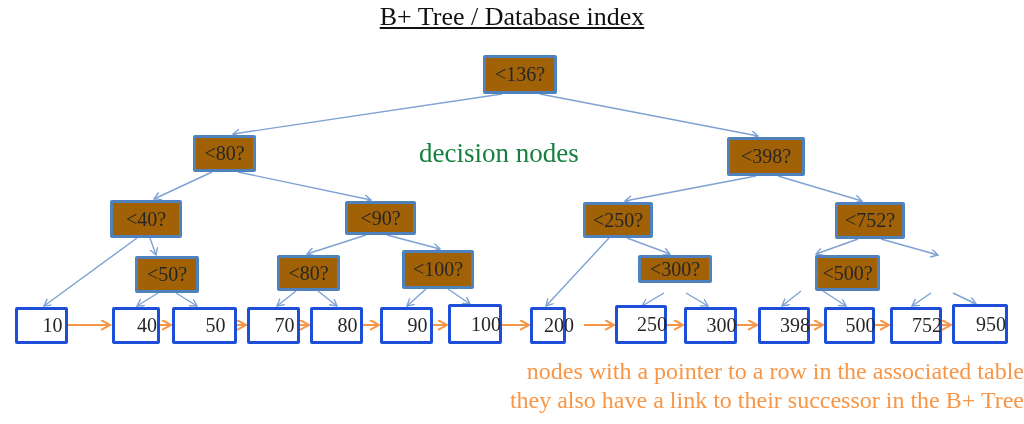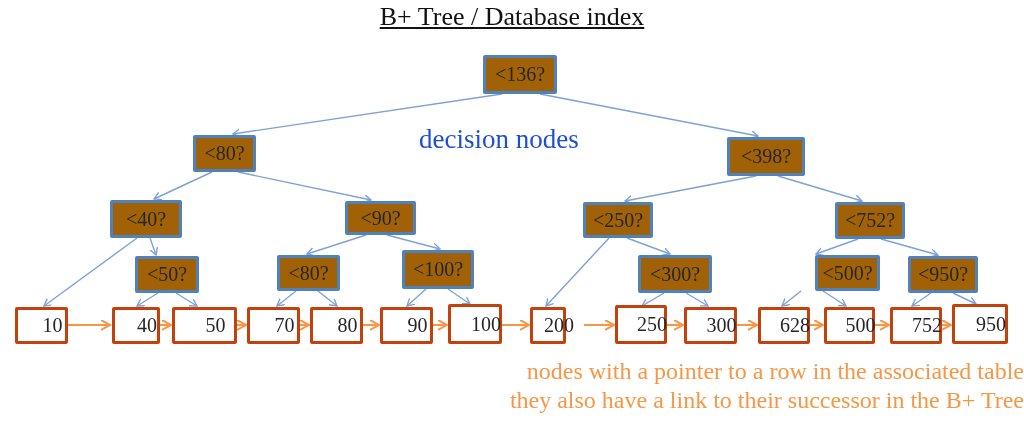--- a/index.html
+++ b/index.html
@@ -5,29 +5,29 @@
   html,body{margin:0;padding:0;background:#fff;}
   #canvas{
     position:relative;width:1024px;height:424px;background:#ffffff;
     font-family:Liberation Serif, serif;overflow:hidden;
   }
   #title{
     position:absolute;top:2px;left:0;width:100%;text-align:center;
     font-size:26px;color:#111;text-decoration:underline;
   }
   #decision-label{
-    position:absolute;left:419px;top:124px;font-size:27px;color:#1d4ed8;
+    position:absolute;left:419px;top:138px;font-size:27px;color:#15803d;
   }
   .dnode{
     position:absolute;box-sizing:border-box;border:3px solid #4f81bd;
     background:#a16207;border-radius:2px;display:flex;align-items:center;
     justify-content:center;font-size:20px;color:#262626;
   }
   .lnode{
-    position:absolute;box-sizing:border-box;border:3px solid #c2410c;
+    position:absolute;box-sizing:border-box;border:3px solid #1d4ed8;
     background:#fff;border-radius:2px;display:flex;align-items:center;
     justify-content:center;font-size:20px;color:#262626;padding-left:22px;
   }
   .caption{
     position:absolute;left:0;width:100%;text-align:right;
     font-size:24px;color:#f79646;
   }
   #caption1{top:358px;}
   #caption2{top:387px;}
   #edges{position:absolute;left:0;top:0;width:1024px;height:424px;}
@@ -100,35 +100,34 @@
   <div class="dnode" style="left:483px;top:55px;width:74px;height:39px">&lt;136?</div>
   <div class="dnode" style="left:193px;top:135px;width:63px;height:37px">&lt;80?</div>
   <div class="dnode" style="left:727px;top:137px;width:78px;height:39px">&lt;398?</div>
   <div class="dnode" style="left:110px;top:200px;width:72px;height:38px">&lt;40?</div>
   <div class="dnode" style="left:345px;top:201px;width:71px;height:34px">&lt;90?</div>
   <div class="dnode" style="left:583px;top:202px;width:70px;height:36px">&lt;250?</div>
   <div class="dnode" style="left:835px;top:202px;width:70px;height:37px">&lt;752?</div>
   <div class="dnode" style="left:135px;top:256px;width:64px;height:37px">&lt;50?</div>
   <div class="dnode" style="left:277px;top:255px;width:63px;height:36px">&lt;80?</div>
   <div class="dnode" style="left:402px;top:250px;width:72px;height:39px">&lt;100?</div>
-  <div class="dnode" style="left:638px;top:255px;width:74px;height:38px">&lt;300?</div>
+  <div class="dnode" style="left:638px;top:255px;width:74px;height:28px">&lt;300?</div>
   <div class="dnode" style="left:815px;top:255px;width:65px;height:36px">&lt;500?</div>
-  <div class="dnode" style="left:908px;top:256px;width:70px;height:37px">&lt;950?</div>
 
   <div class="lnode" style="left:15px;top:307px;width:53px;height:37px">10</div>
   <div class="lnode" style="left:112px;top:307px;width:48px;height:37px">40</div>
   <div class="lnode" style="left:172px;top:307px;width:65px;height:37px">50</div>
   <div class="lnode" style="left:247px;top:307px;width:53px;height:37px">70</div>
   <div class="lnode" style="left:310px;top:307px;width:53px;height:37px">80</div>
   <div class="lnode" style="left:380px;top:307px;width:53px;height:37px">90</div>
   <div class="lnode" style="left:448px;top:304px;width:54px;height:40px">100</div>
   <div class="lnode" style="left:530px;top:307px;width:36px;height:37px">200</div>
   <div class="lnode" style="left:615px;top:305px;width:52px;height:39px">250</div>
   <div class="lnode" style="left:684px;top:307px;width:53px;height:37px">300</div>
-  <div class="lnode" style="left:758px;top:307px;width:52px;height:37px">628</div>
+  <div class="lnode" style="left:758px;top:307px;width:52px;height:37px">398</div>
   <div class="lnode" style="left:824px;top:307px;width:51px;height:37px">500</div>
   <div class="lnode" style="left:890px;top:307px;width:52px;height:37px">752</div>
   <div class="lnode" style="left:952px;top:304px;width:56px;height:40px">950</div>
 
   <div class="caption" id="caption1">nodes with a pointer to a row in the associated table</div>
   <div class="caption" id="caption2">they also have a link to their successor in the B+ Tree</div>
 
 </div>
 
 </body></html>

